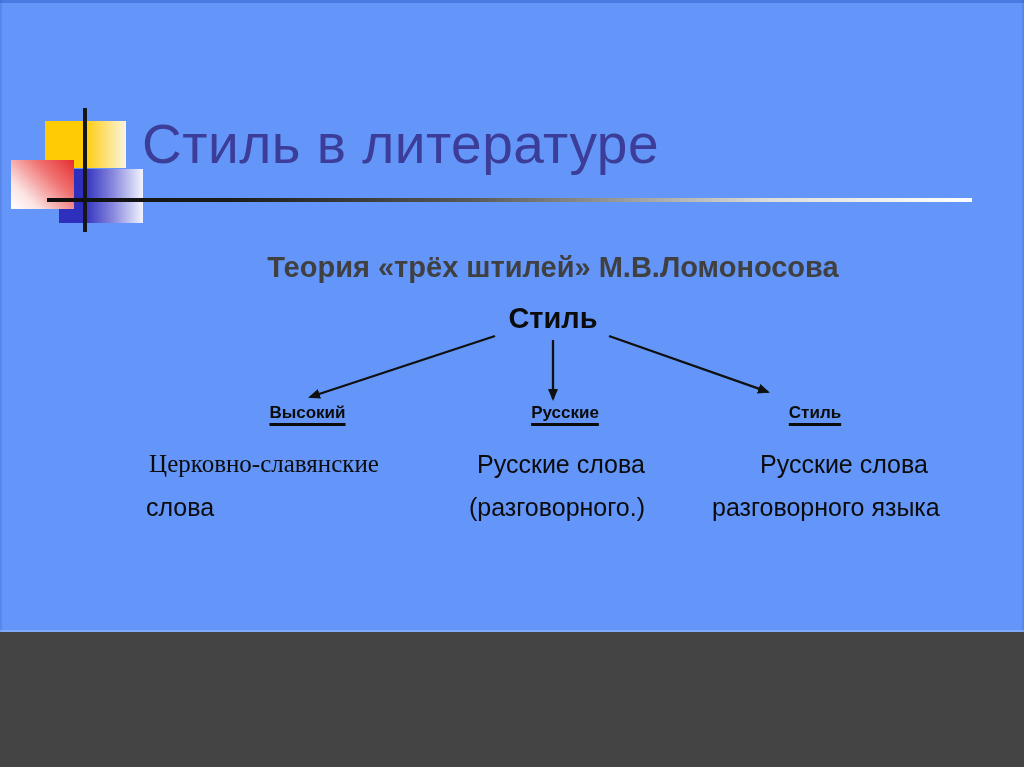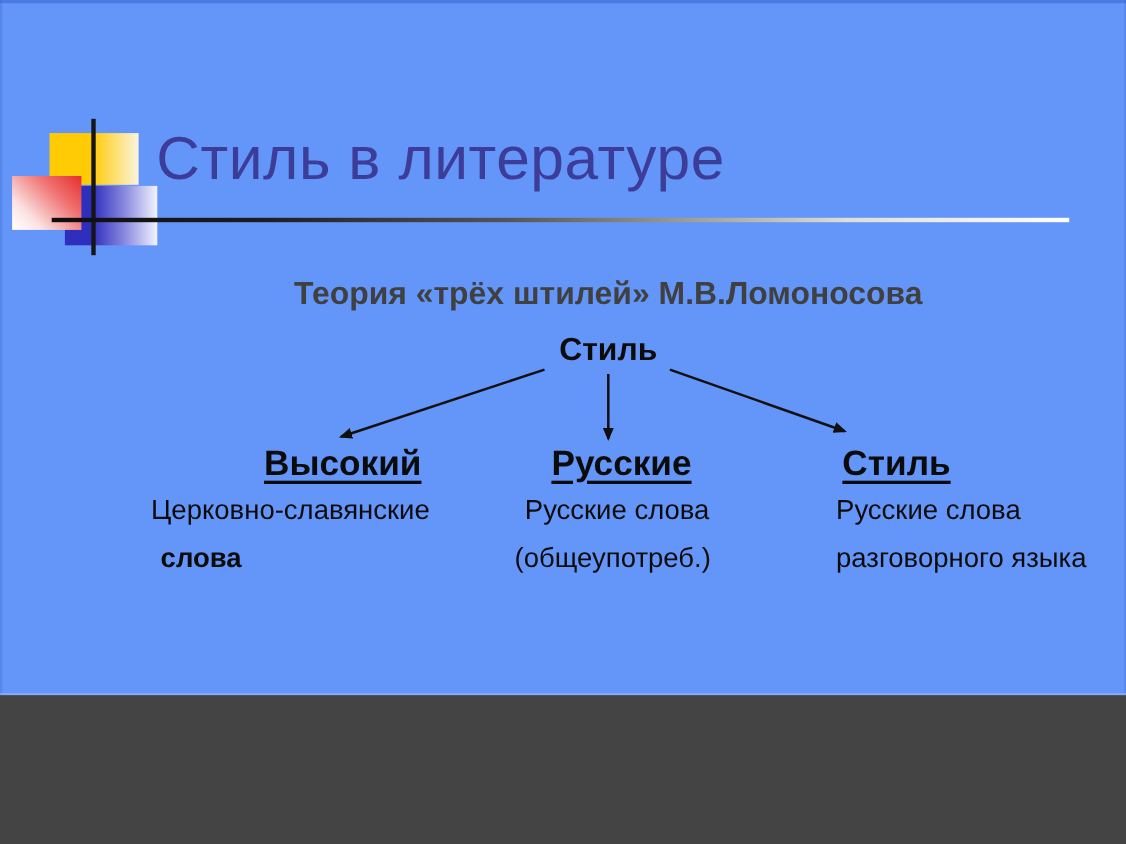--- a/index.html
+++ b/index.html
@@ -40,36 +40,36 @@
     text-align:center;font-size:29px;font-weight:bold;color:#404040;
     white-space:nowrap;
   }
   .root-label{
     position:absolute;left:453px;top:302px;width:200px;
     text-align:center;font-size:29px;font-weight:bold;color:#0B0B0B;
   }
   .arrows{position:absolute;left:0;top:0;width:1024px;height:767px;pointer-events:none;}
   .col-header{
     position:absolute;top:403px;text-align:center;
-    font-size:32px;font-weight:bold;color:#0B0B0B;
+    font-size:17px;font-weight:bold;color:#0B0B0B;
     text-decoration:underline;text-decoration-thickness:3px;text-underline-offset:5px;
     white-space:nowrap;
   }
   .col-header.c1{left:240px;width:135px;}
   .col-header.c2{left:495px;width:140px;}
   .col-header.c3{left:745px;width:140px;}
   .body-line{
     position:absolute;font-size:25px;color:#0B0B0B;white-space:nowrap;
   }
-  .c1l1{left:133px;top:450px;width:262px;text-align:center;}
-  .c1l2{left:146px;top:493px;text-align:center;font-weight:bold;}
+  .c1l1{left:133px;top:450px;width:262px;text-align:center;font-family:Liberation Serif, serif;}
+  .c1l2{left:146px;top:493px;text-align:center;}
   .c2l1{left:455px;top:450px;width:212px;text-align:center;}
   .c2l2{left:452px;top:493px;width:210px;text-align:center;}
   .c3l1{left:740px;top:450px;width:208px;text-align:center;}
-  .c3l2{left:760px;top:493px;width:214px;text-align:center;}
+  .c3l2{left:712px;top:493px;width:214px;text-align:center;}
 </style>
 </head>
 <body>
 
 <div class="slide">
 
   <div class="sq sq-yellow"></div>
   <div class="sq sq-blue"></div>
   <div class="sq sq-pink"></div>
   <div class="vline"></div>
@@ -92,17 +92,17 @@
     <line x1="609" y1="336" x2="768" y2="392" stroke="#101010" stroke-width="2.3" marker-end="url(#ah)"></line>
   </svg>
 
   <div class="col-header c1">Высокий</div>
   <div class="col-header c2">Русские</div>
   <div class="col-header c3">Стиль</div>
 
   <div class="body-line c1l1">Церковно-славянские</div>
   <div class="body-line c1l2">слова</div>
   <div class="body-line c2l1">Русские слова</div>
-  <div class="body-line c2l2">(общеупотреб.)</div>
+  <div class="body-line c2l2">(разговорного.)</div>
   <div class="body-line c3l1">Русские слова</div>
   <div class="body-line c3l2">разговорного языка</div>
 
 </div>
 
 </body></html>

